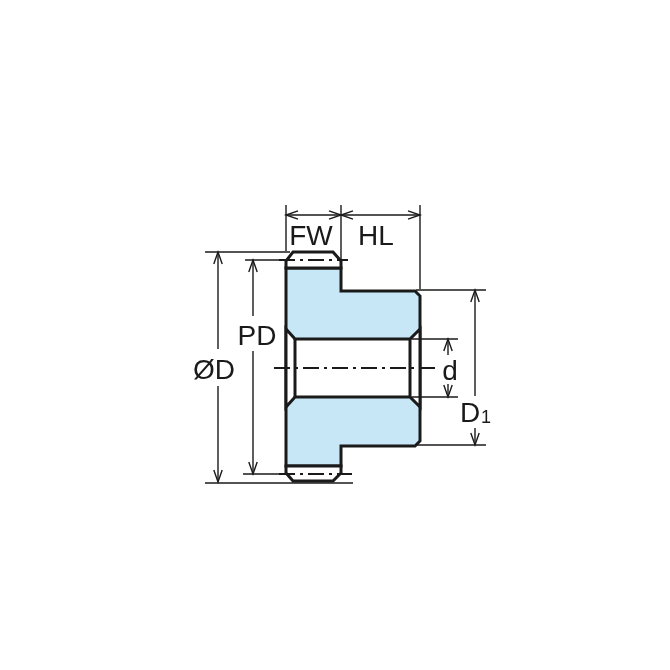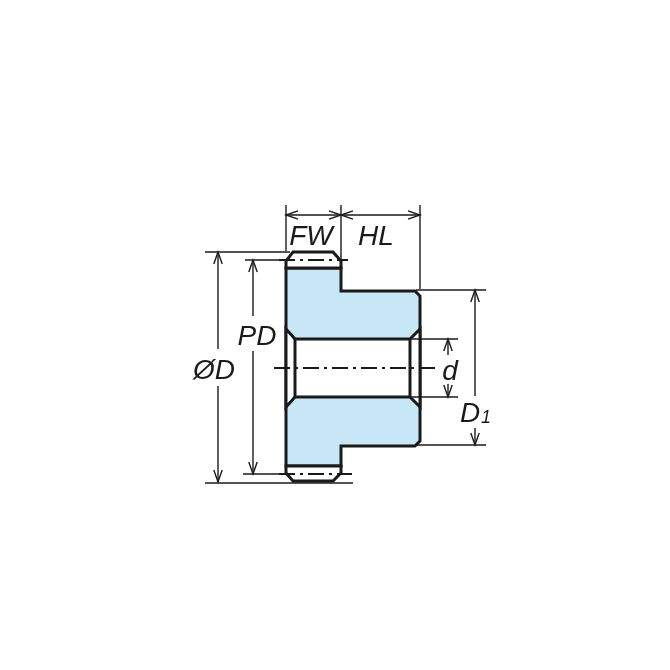--- a/index.html
+++ b/index.html
@@ -8,21 +8,20 @@
     background: #ffffff;
     width: 670px;
     height: 670px;
     overflow: hidden;
   }
   .stage {
     width: 670px;
     height: 670px;
     position: relative;
     background: #ffffff;
-    font-style: italic;
   }
   
   .outline {
     stroke: #1a1a1a;
     stroke-width: 3;
     stroke-linejoin: miter;
   }
   .edge {
     stroke: #1a1a1a;
     stroke-width: 3;

